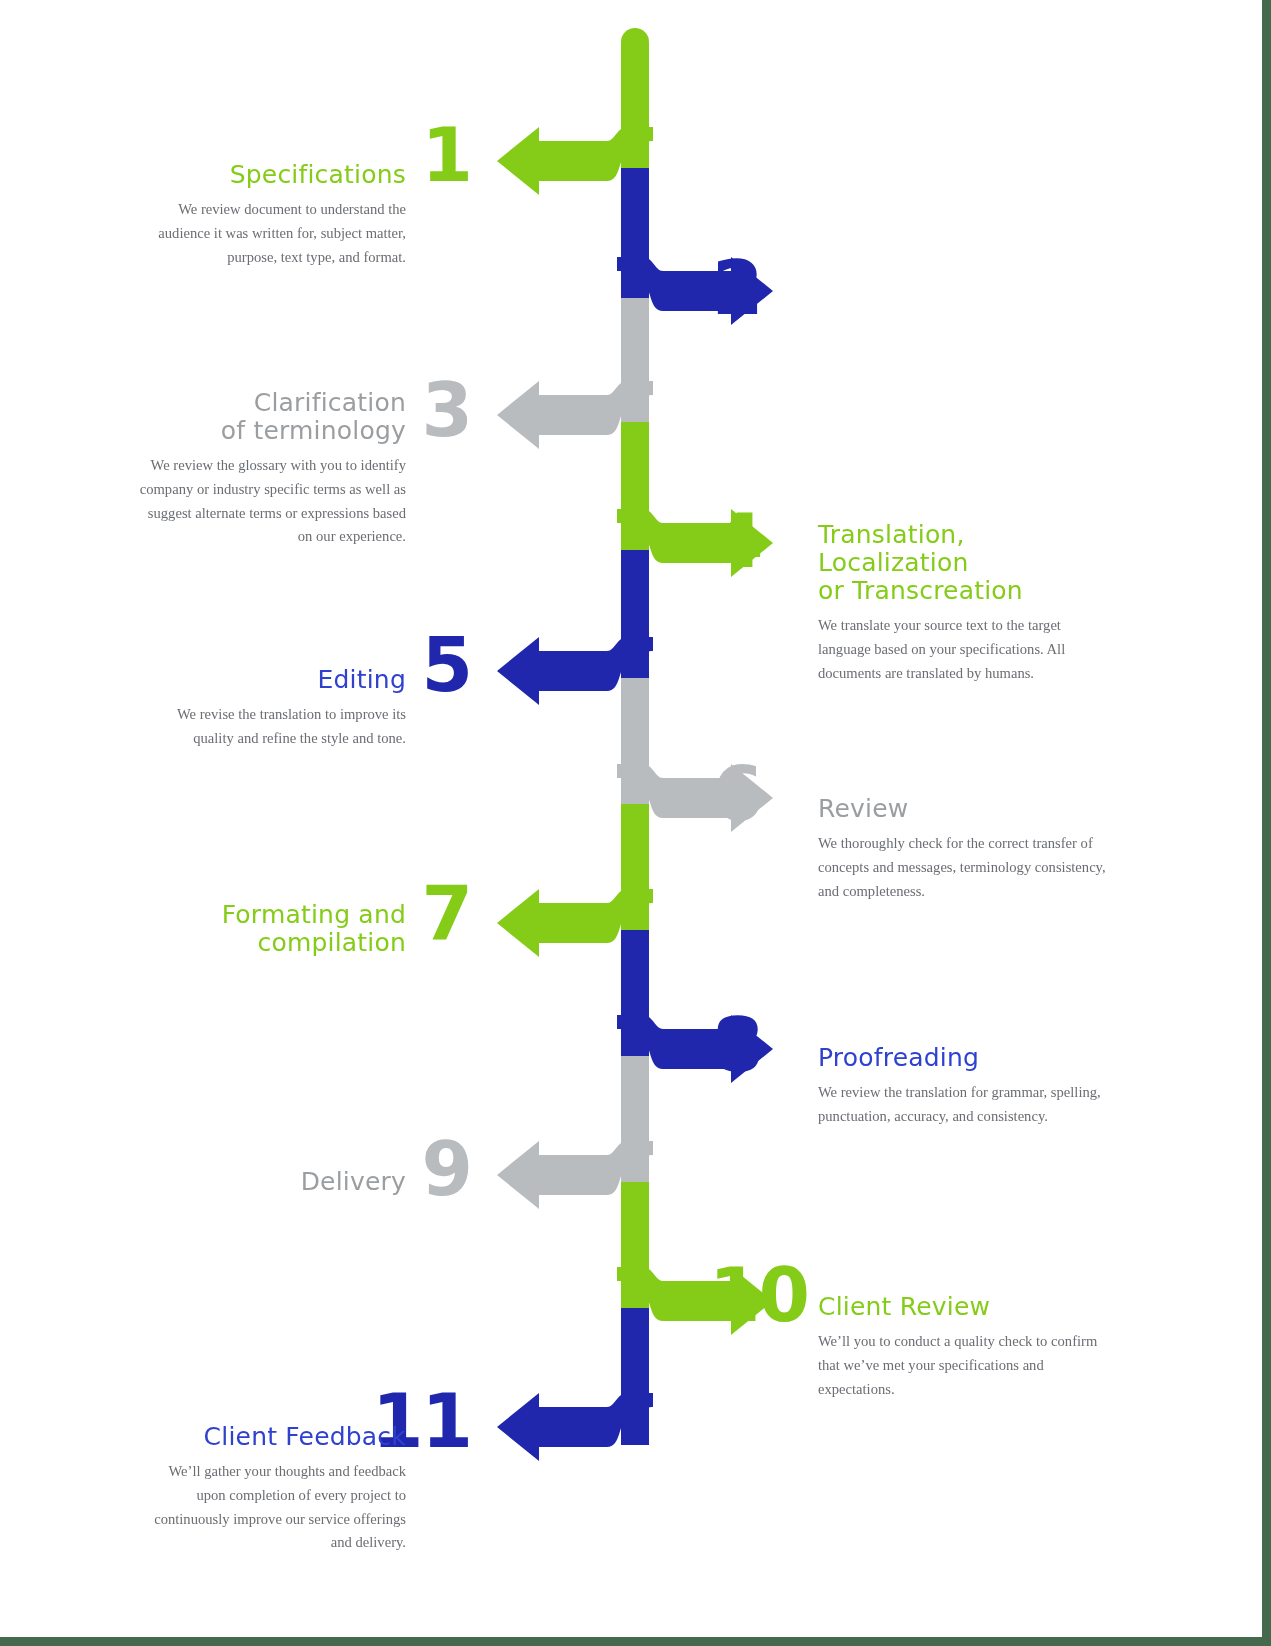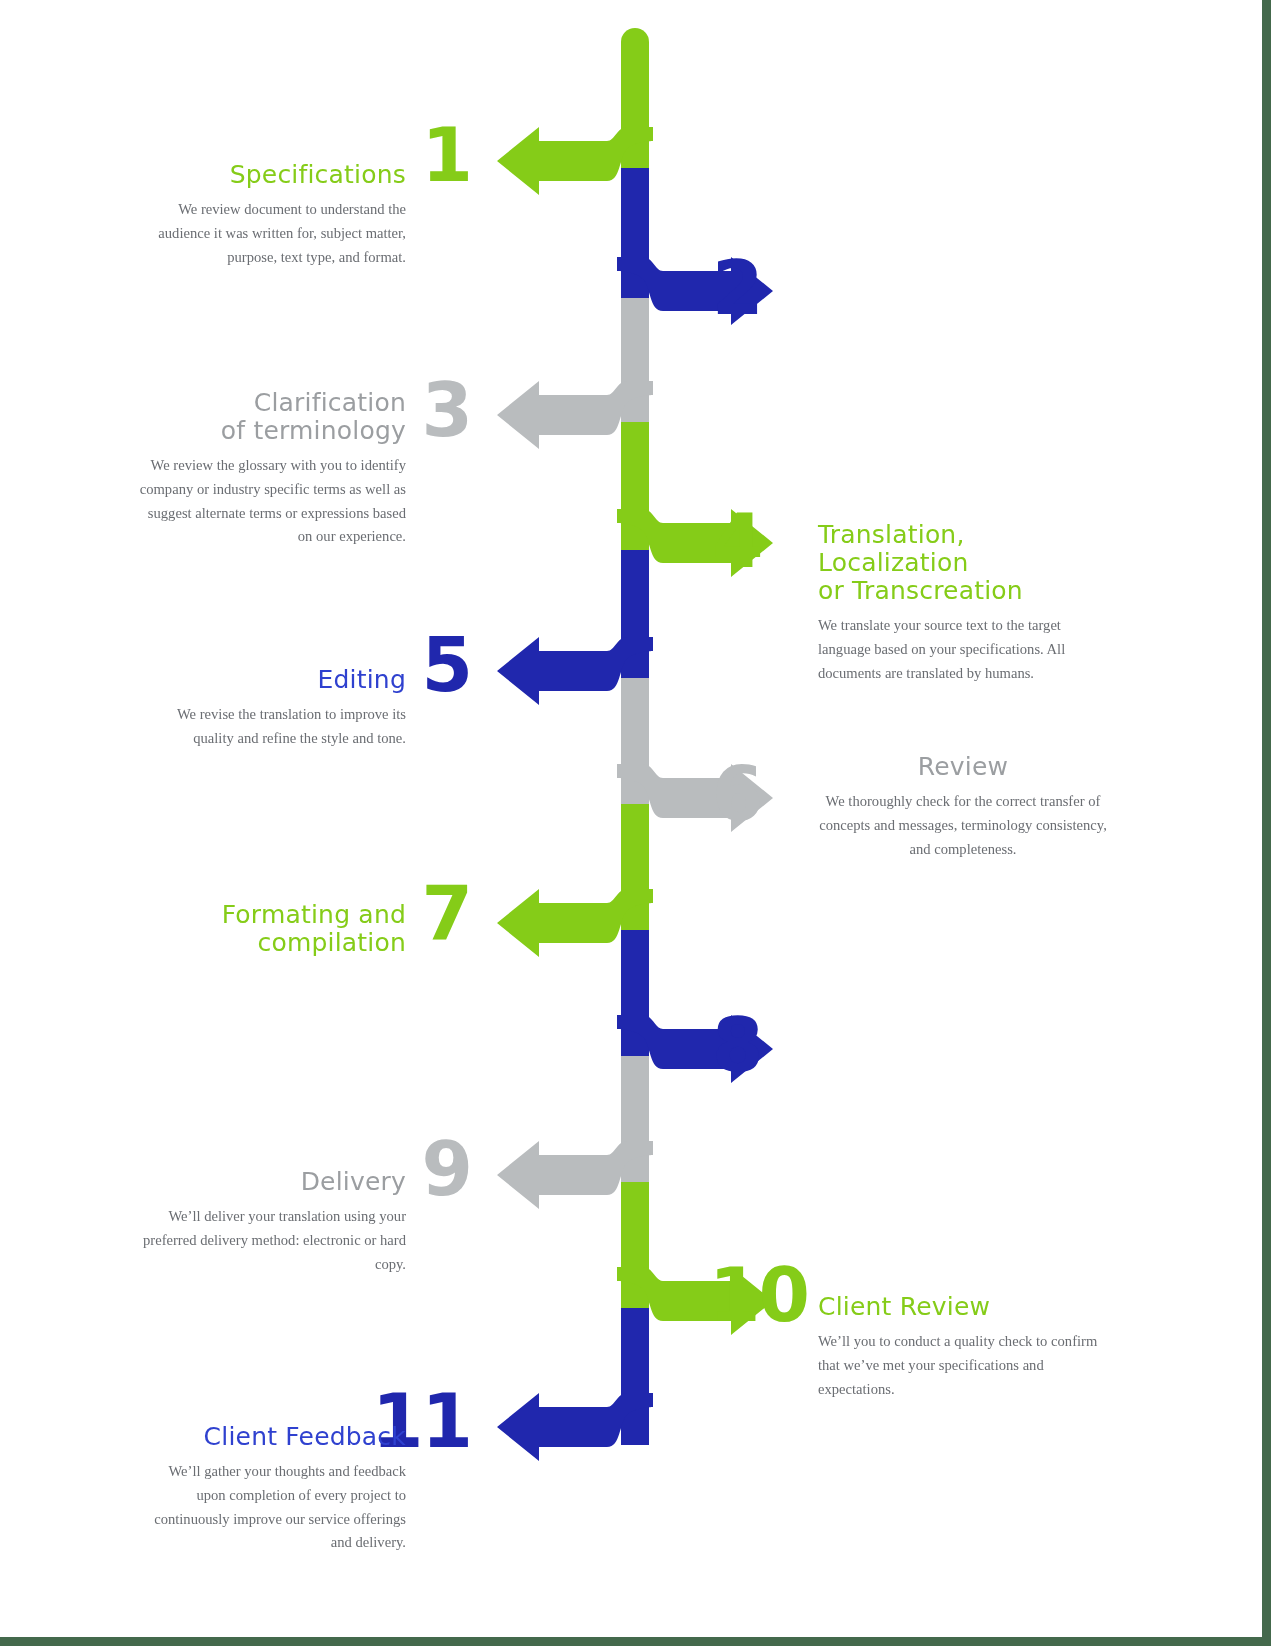--- a/index.html
+++ b/index.html
@@ -193,36 +193,39 @@
     <p class="step-desc">We translate your source text to the target language based on your specifications. All documents are translated by humans.</p>
   </div>
 
   <div class="step-num left c-blue" style="top:628px;">5</div>
   <div class="text-block left" style="top:651px;">
     <div class="step-title t-blue">Editing</div>
     <p class="step-desc">We revise the translation to improve its quality and refine the style and tone.</p>
   </div>
 
   <div class="step-num right c-gray" style="top:757px;">6</div>
-  <div class="text-block right" style="top:738px;text-align:center;">
+  <div class="text-block right" style="top:780px;">
     <div class="step-title t-gray">Review</div>
     <p class="step-desc">We thoroughly check for the correct transfer of concepts and messages, terminology consistency, and completeness.</p>
   </div>
 
   <div class="step-num left c-green" style="top:876px;">7</div>
   <div class="text-block left" style="top:886px;">
     <div class="step-title t-green">Formating and<br>compilation</div>
   </div>
 
   <div class="step-num right c-blue" style="top:1008px;">8</div>
+  <div class="text-block right" style="top:1029px;">
+    <div class="step-title t-blue">Proofreading</div>
+    <p class="step-desc">We review the translation for grammar, spelling, punctuation, accuracy, and consistency.</p>
+  </div>
 
   <div class="step-num left c-gray" style="top:1132px;">9</div>
   <div class="text-block left" style="top:1153px;">
     <div class="step-title t-gray">Delivery</div>
-    <p class="step-desc">We’ll deliver your translation using your preferred delivery method: electronic or hard copy.</p>
   </div>
 
   <div class="step-num right c-green" style="top:1258px;left:700px;margin-left:9px;">10</div>
   <div class="text-block right" style="top:1278px;">
     <div class="step-title t-green">Client Review</div>
     <p class="step-desc">We’ll you to conduct a quality check to confirm that we’ve met your specifications and expectations.</p>
   </div>
 
   <div class="step-num left c-blue" style="top:1384px;">11</div>
   <div class="text-block left" style="top:1408px;">

